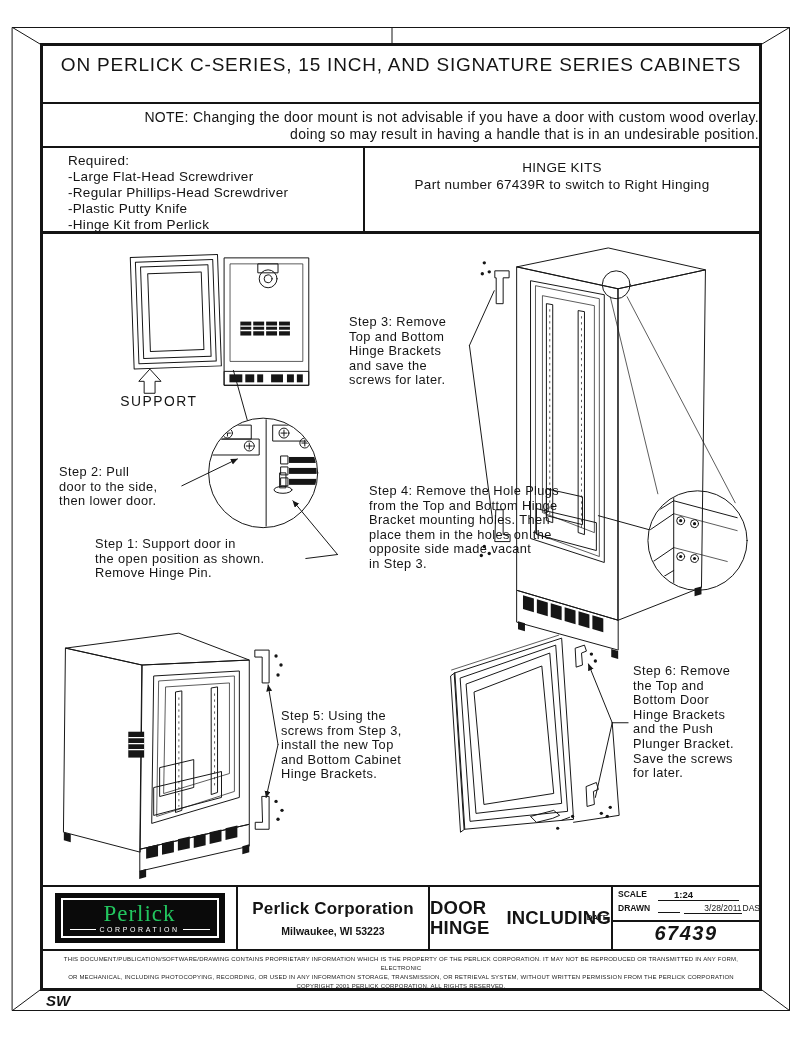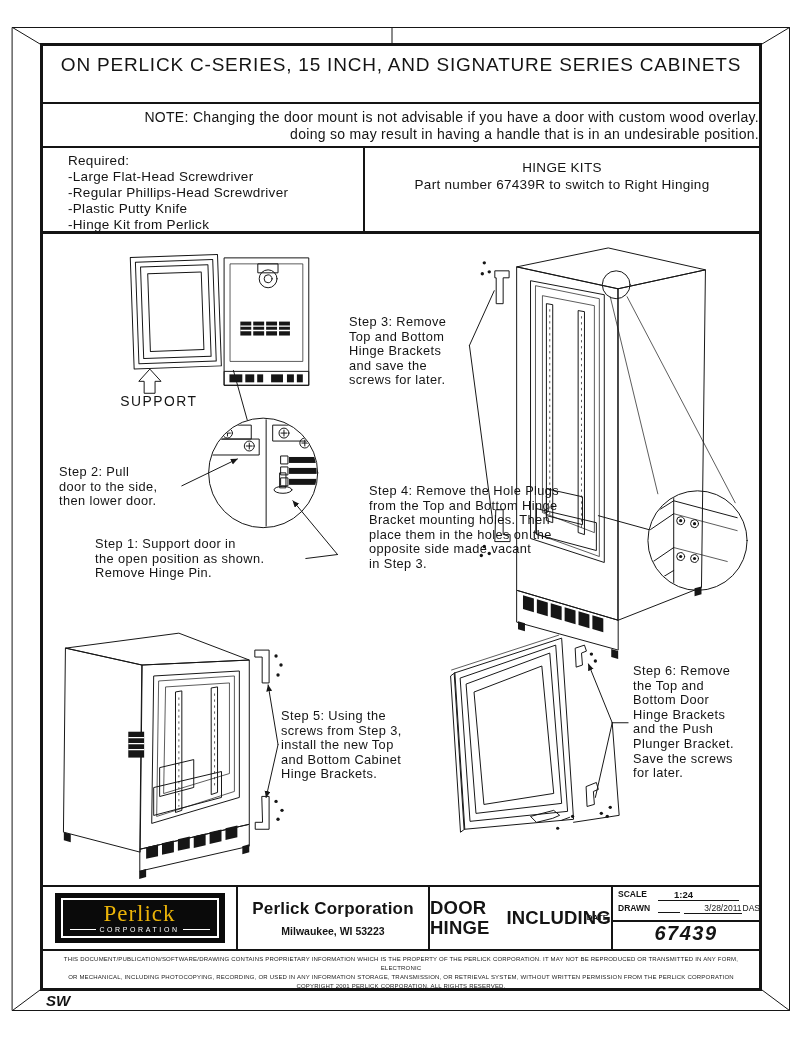--- a/index.html
+++ b/index.html
@@ -24,21 +24,21 @@
   .row-diagram{height:653px;border-bottom:2px solid #141414;position:relative;}
   .row-diagram svg{position:absolute;left:0;top:0;}
   .step{position:absolute;font-size:12.8px;line-height:14.6px;letter-spacing:.4px;white-space:pre-line;}
   .row-tblock{height:64px;border-bottom:2px solid #141414;display:flex;}
   .tb-cell{box-sizing:border-box;height:100%;}
   .cell-logo{width:193px;display:flex;align-items:center;justify-content:center;}
   .logo-box{width:170px;height:50px;background:#0a0a0a;padding:0;box-sizing:border-box;
             display:flex;flex-direction:column;align-items:center;justify-content:center;}
   .logo-inner{width:158px;height:40px;border:2px solid #fff;box-sizing:border-box;
               display:flex;flex-direction:column;align-items:center;justify-content:center;}
-  .logo-name{font-family:"Liberation Serif",serif;color:#eab308;font-size:23px;line-height:22px;letter-spacing:1px;}
+  .logo-name{font-family:"Liberation Serif",serif;color:#22c55e;font-size:23px;line-height:22px;letter-spacing:1px;}
   .logo-corp{display:flex;align-items:center;width:140px;color:#fff;font-size:7px;letter-spacing:2.6px;margin-top:1px;}
   .logo-corp .bar{flex:1;height:1px;background:#fff;}
   .logo-corp .w{padding:0 3px;}
   .cell-co{width:192px;border-left:2px solid #141414;display:flex;flex-direction:column;
            align-items:center;justify-content:center;gap:6px;}
   .co-name{font-size:17px;font-weight:bold;letter-spacing:.2px;}
   .co-addr{font-size:10.5px;font-weight:bold;}
   .cell-dwg{width:183px;border-left:2px solid #141414;position:relative;display:flex;flex-direction:row;
             align-items:center;justify-content:center;}
   .dwg-t{font-size:18.5px;font-weight:bold;line-height:20px;letter-spacing:.2px;}

